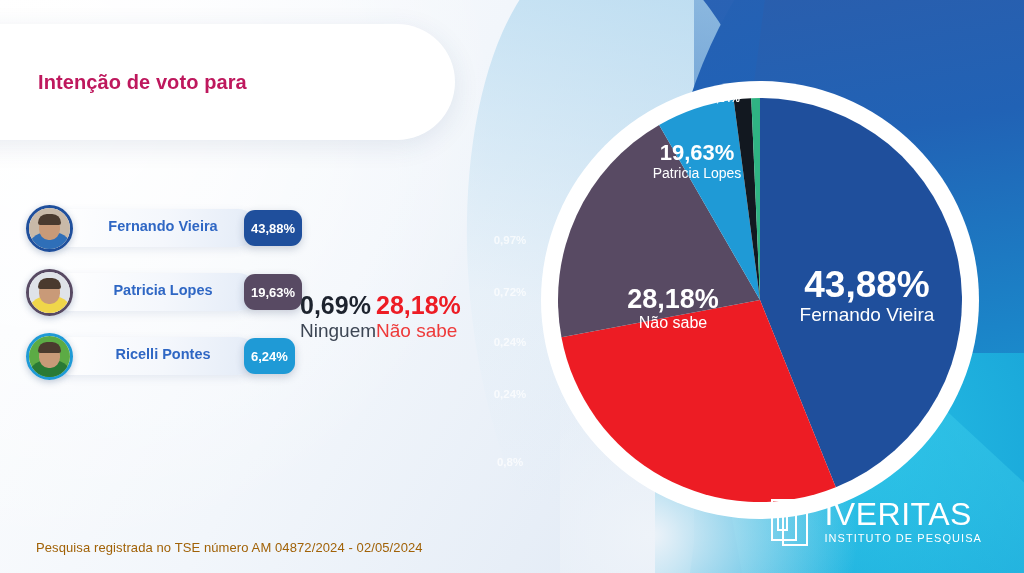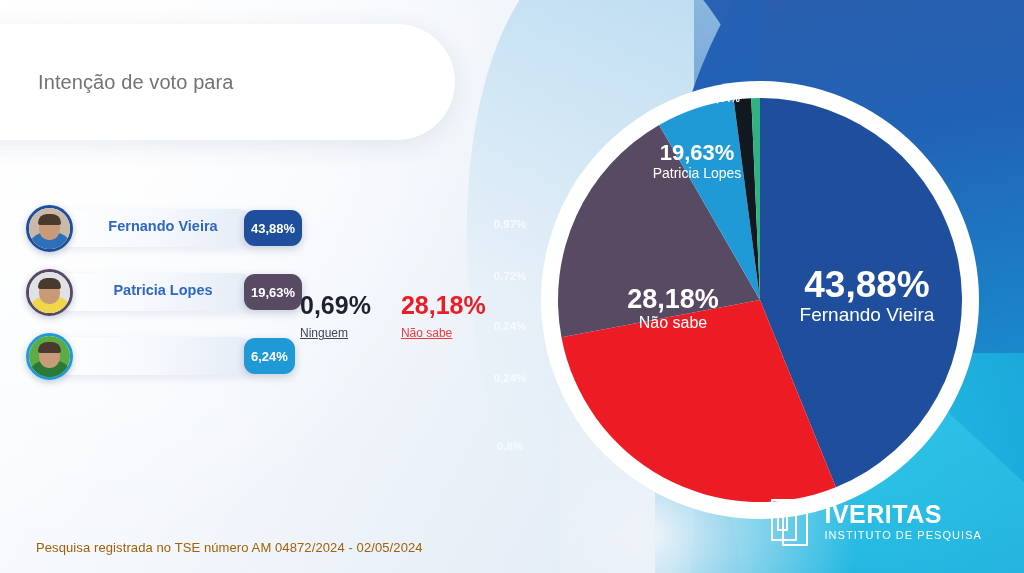--- a/index.html
+++ b/index.html
@@ -56,21 +56,21 @@
   }
 
   
   .title-card{
     position:absolute;left:-40px;top:24px;width:495px;height:116px;
     background:#ffffff;border-radius:0 58px 58px 0;
     box-shadow:0 6px 26px rgba(40,70,120,.10);
     display:flex;flex-direction:column;justify-content:center;
     padding-left:78px;box-sizing:border-box;
   }
-  .title-kicker{font-size:20px;color:#737373;letter-spacing:.1px;line-height:1.15;}
+  .title-kicker{font-size:20px;color:#be185d;letter-spacing:.1px;line-height:1.15;font-weight:bold;}
   .title-main{font-size:38px;font-weight:bold;color:#18a5e4;line-height:1.04;margin:1px 0 2px;letter-spacing:-.4px;}
   .title-sub{font-size:19px;color:#3b4a63;line-height:1.15;}
 
   
   .page-num{
     position:absolute;right:52px;top:36px;
     font-size:48px;font-weight:bold;color:#35a4e0;letter-spacing:1px;
   }
 
   
@@ -93,31 +93,32 @@
     box-shadow:0 3px 8px rgba(30,50,90,.22);
   }
   .cand-avatar{
     position:absolute;left:0;top:0;width:47px;height:47px;border-radius:50%;
     border:3px solid #2f67c4;box-sizing:border-box;overflow:hidden;
     box-shadow:0 2px 7px rgba(30,60,110,.28);
   }
   .cand-avatar .face{position:absolute;inset:0;}
 
   
-  .mid-figs{position:absolute;left:300px;top:292px;display:flex;gap:30px;}
+  .mid-figs{position:absolute;left:300px;top:292px;display:flex;}
   .mid-fig .v{font-size:25px;font-weight:bold;line-height:1.05;}
-  .mid-fig .l{font-size:12px;line-height:1.25;margin-top:8px;text-decoration:underline;}
+  .mid-fig .l{font-size:19px;line-height:1.25;margin-top:1px;}
   .fig-dark .v{color:#1d232e;} .fig-dark .l{color:#3d4654;}
   .fig-red .v{color:#ed1c24;} .fig-red .l{color:#ee3a3a;}
 
   
   .ghosts{position:absolute;left:470px;top:200px;width:80px;}
   .ghost{
     font-size:11.5px;font-weight:bold;color:#ffffff;opacity:.72;
     text-align:center;
+    margin-top:16px;
   }
 
   
   .pie-wrap{position:absolute;left:540px;top:80px;width:440px;height:440px;}
   .pie-labels{position:absolute;inset:0;pointer-events:none;}
   .plab{position:absolute;text-align:center;color:#ffffff;}
   .plab .pv{font-weight:bold;line-height:1.04;}
   .plab .pn{line-height:1.2;}
   .plab-main .pv{font-size:37px;} .plab-main .pn{font-size:19px;}
   .plab-ns .pv{font-size:27px;} .plab-ns .pn{font-size:16px;}
@@ -131,21 +132,21 @@
   }
 
   
   .logo{position:absolute;right:42px;bottom:28px;display:flex;align-items:center;gap:9px;}
   .logo-mark{position:relative;width:44px;height:48px;}
   .logo-sq{position:absolute;border:2.4px solid #ffffff;box-sizing:border-box;}
   .logo-sq.a{left:0;top:2px;width:26px;height:42px;}
   .logo-sq.b{left:11px;top:7px;width:26px;height:42px;}
   .logo-sq.c{left:6px;top:12px;width:11px;height:22px;border-width:2.2px;}
   .logo-text{color:#ffffff;line-height:1;}
-  .logo-name{font-size:25px;font-weight:bold;letter-spacing:.5px;}
+  .logo-name{font-size:32px;font-weight:normal;letter-spacing:.5px;}
   .logo-tag{font-size:11px;letter-spacing:1.05px;margin-top:3px;}
 </style>
 </head>
 <body>
 
 <div class="stage">
 
   <div class="bg-left"></div>
   <div class="bg-left-soft"></div>
   <div class="bg-right"></div>
@@ -224,20 +225,21 @@
         <div class="cand-badge" style="background:#584a63">19,63%</div>
       </div>
       <div class="cand-row">
         <div class="cand-pill"></div>
         <div class="cand-avatar" style="border-color:#1f9ad6">
           <div class="face" style="background:#5cab45"></div>
           <div style="position:absolute;left:50%;top:58%;width:46px;height:34px;margin-left:-23px;border-radius:20px 20px 6px 6px;background:#2a7a35;"></div>
           <div style="position:absolute;left:50%;top:20%;width:21px;height:24px;margin-left:-10.5px;border-radius:50% 50% 45% 45%;background:#c99a78;"></div>
           <div style="position:absolute;left:50%;top:15%;width:23px;height:11px;margin-left:-11.5px;border-radius:12px 12px 3px 3px;background:#4a3a2e;"></div>
         </div>
+        <div class="cand-name">Ricelli Pontes</div>
         <div class="cand-badge" style="background:#1f9ad6">6,24%</div>
       </div>
     </div>
 
   <div class="mid-figs" id="mid-figs">
       <div class="mid-fig fig-dark">
         <div class="v">0,69%</div>
         <div class="l">Ninguem</div>
       </div>
       <div class="mid-fig fig-red">

